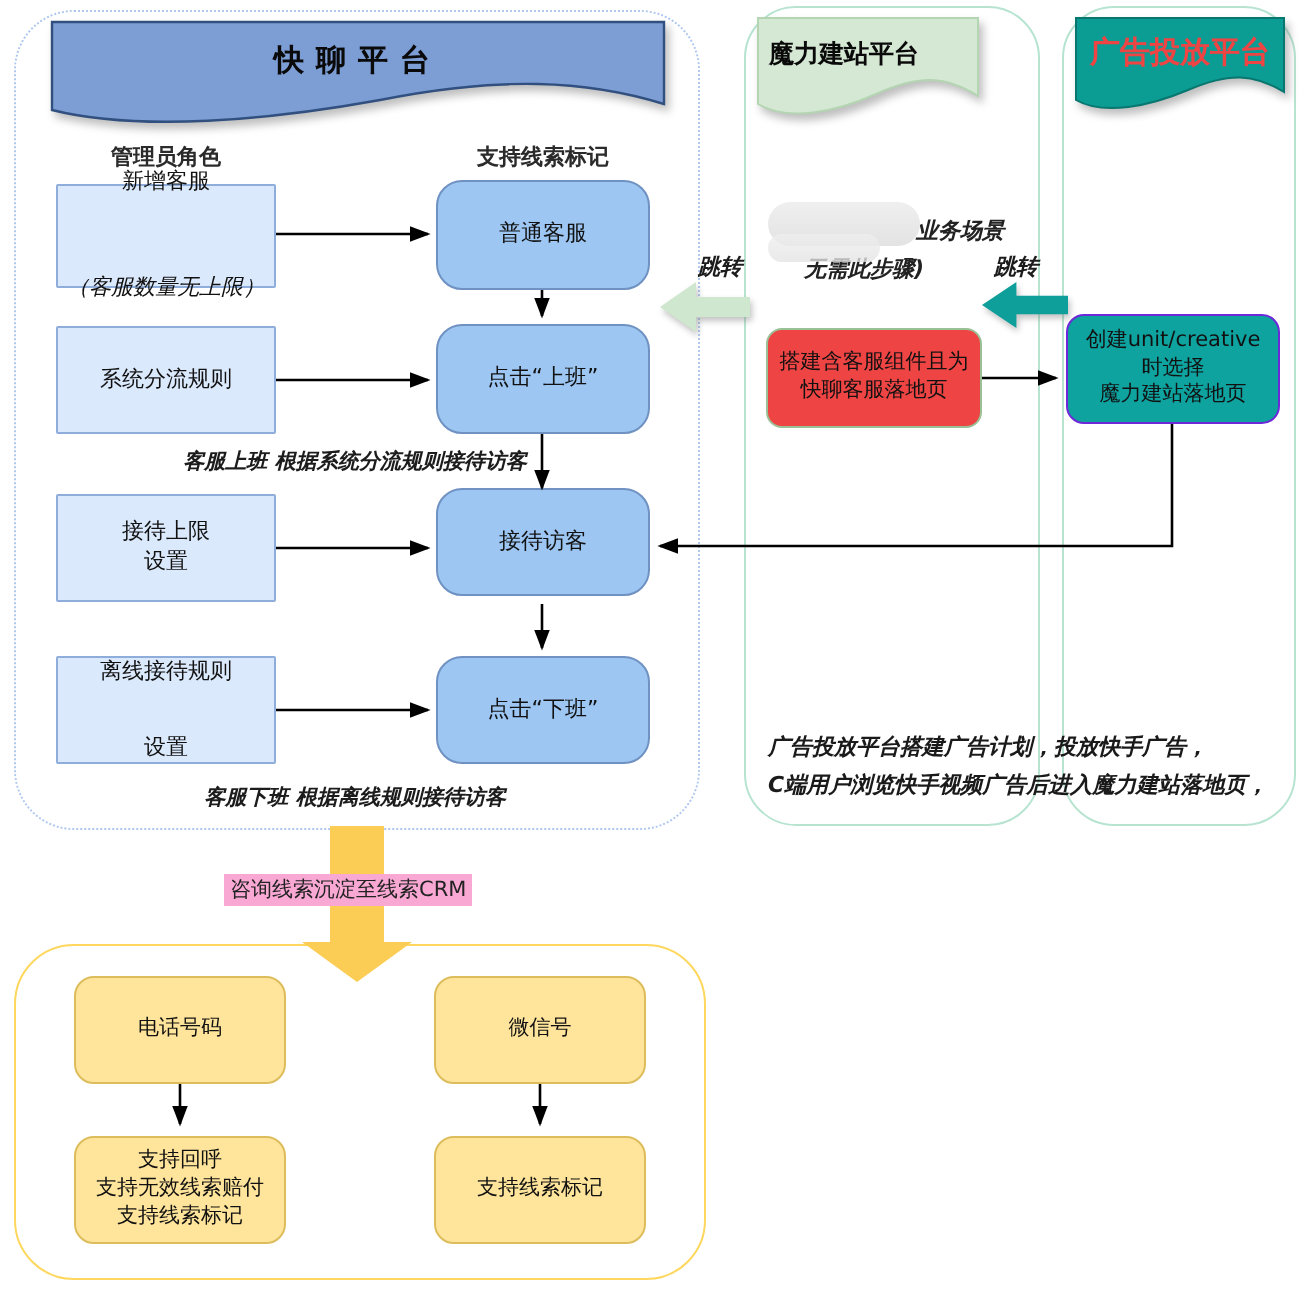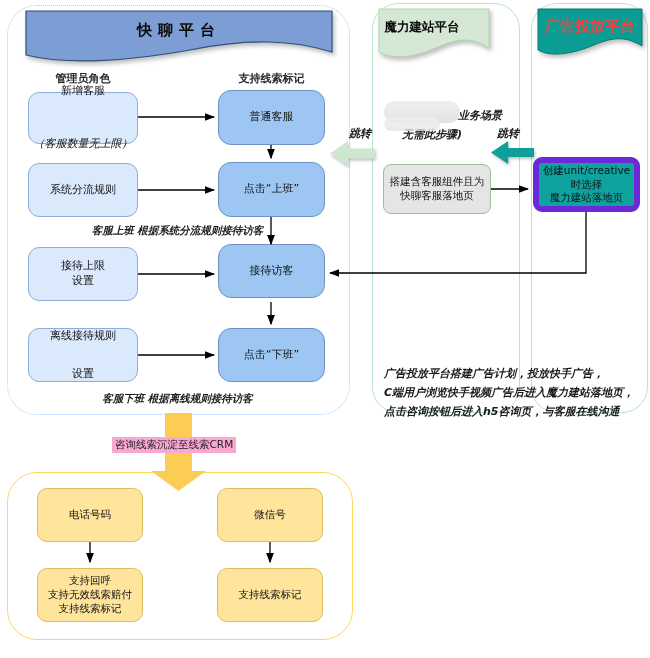--- a/index.html
+++ b/index.html
@@ -7,25 +7,25 @@
   .stage{position:relative;width:650px;height:658px;background:#fff;overflow:hidden;
          font-family:"DejaVu Sans","Liberation Sans",sans-serif;color:#111;}
   .panel{position:absolute;border-radius:30px;}
   .panel-blue{border:1.5px dotted #aec8ef;}
   .panel-green{border:1px solid #b7e4d0;border-radius:26px;}
   .panel-yellow{border:1.5px solid #fed75e;}
   .banner{position:absolute;filter:drop-shadow(2px 3px 2px rgba(110,110,110,.45));}
   .banner svg{display:block;}
   .banner .t{position:absolute;left:0;right:0;top:0;bottom:12px;display:flex;align-items:center;justify-content:center;font-weight:bold;}
   .box{position:absolute;display:flex;flex-direction:column;align-items:center;justify-content:center;
-       text-align:center;border-radius:11px;font-size:11px;line-height:1.32;color:#111;}
+       text-align:center;border-radius:1px;font-size:11px;line-height:1.32;color:#111;}
   .box-admin{background:#dbe9fc;border:1px solid #8fadda;}
   .box-agent{background:#9dc6f2;border:1px solid #6f92c2;border-radius:13px;}
-  .box-green{background:#e5e5e5;border:1px solid #9ac196;border-radius:8px;font-size:10.5px;}
-  .box-teal{background:#0fa3a0;border:6px solid #6d28d9;border-radius:9px;font-size:10.5px;}
+  .box-green{background:#ef4444;border:1px solid #9ac196;border-radius:8px;font-size:10.5px;}
+  .box-teal{background:#0fa3a0;border:1px solid #6d28d9;border-radius:9px;font-size:10.5px;}
   .box-yellow{background:#ffe59b;border:1px solid #ddbd5b;border-radius:10px;font-size:10.5px;}
   .ital{font-style:italic;margin-top:38px;}
   .collbl{position:absolute;text-align:center;font-size:11px;font-weight:bold;color:#2b2b2b;}
   .annot{position:absolute;text-align:center;font-size:10.5px;font-weight:bold;font-style:italic;color:#1c1c1c;}
   .jump-wrap{position:absolute;filter:drop-shadow(1.5px 2px 1.5px rgba(120,120,120,.45));}
   .jump-shape{width:100%;height:100%;clip-path:polygon(0 50%,40% 0,40% 30%,100% 30%,100% 70%,40% 70%,40% 100%);}
   .jump-green{background:#cfe7ce;}
   .jump-teal{background:#0f9f9b;}
   .jump-lbl{position:absolute;font-size:11px;font-weight:bold;font-style:italic;color:#1c1c1c;}
   .flow-note{position:absolute;font-size:11px;font-style:italic;font-weight:bold;color:#1a1a1a;line-height:19px;white-space:nowrap;margin-top:24px;}
@@ -113,21 +113,20 @@
   </div>
 
   <div class="jump-lbl" style="left:497px;top:126px;">跳转</div>
   <div class="jump-wrap" style="left:491px;top:141px;width:43px;height:23px;">
     <div class="jump-shape jump-teal"></div>
   </div>
 
   <div class="flow-note" style="left:384px;top:340px;">
     <div>广告投放平台搭建广告计划，投放快手广告，</div>
     <div>C端用户浏览快手视频广告后进入魔力建站落地页，</div>
-    <div>点击咨询按钮后进入h5咨询页，与客服在线沟通</div>
   </div>
 
   <svg class="connectors" width="650" height="658">
     <defs>
       <marker id="ah" viewBox="0 0 8 6" refX="7" refY="3" markerWidth="8" markerHeight="6" orient="auto-start-reverse">
         <path d="M0,0 L8,3 L0,6 Z" fill="#000"></path>
       </marker>
     </defs>
 
     <path d="M138,117 H214" stroke="#000" stroke-width="1.3" fill="none" marker-end="url(#ah)"></path>

